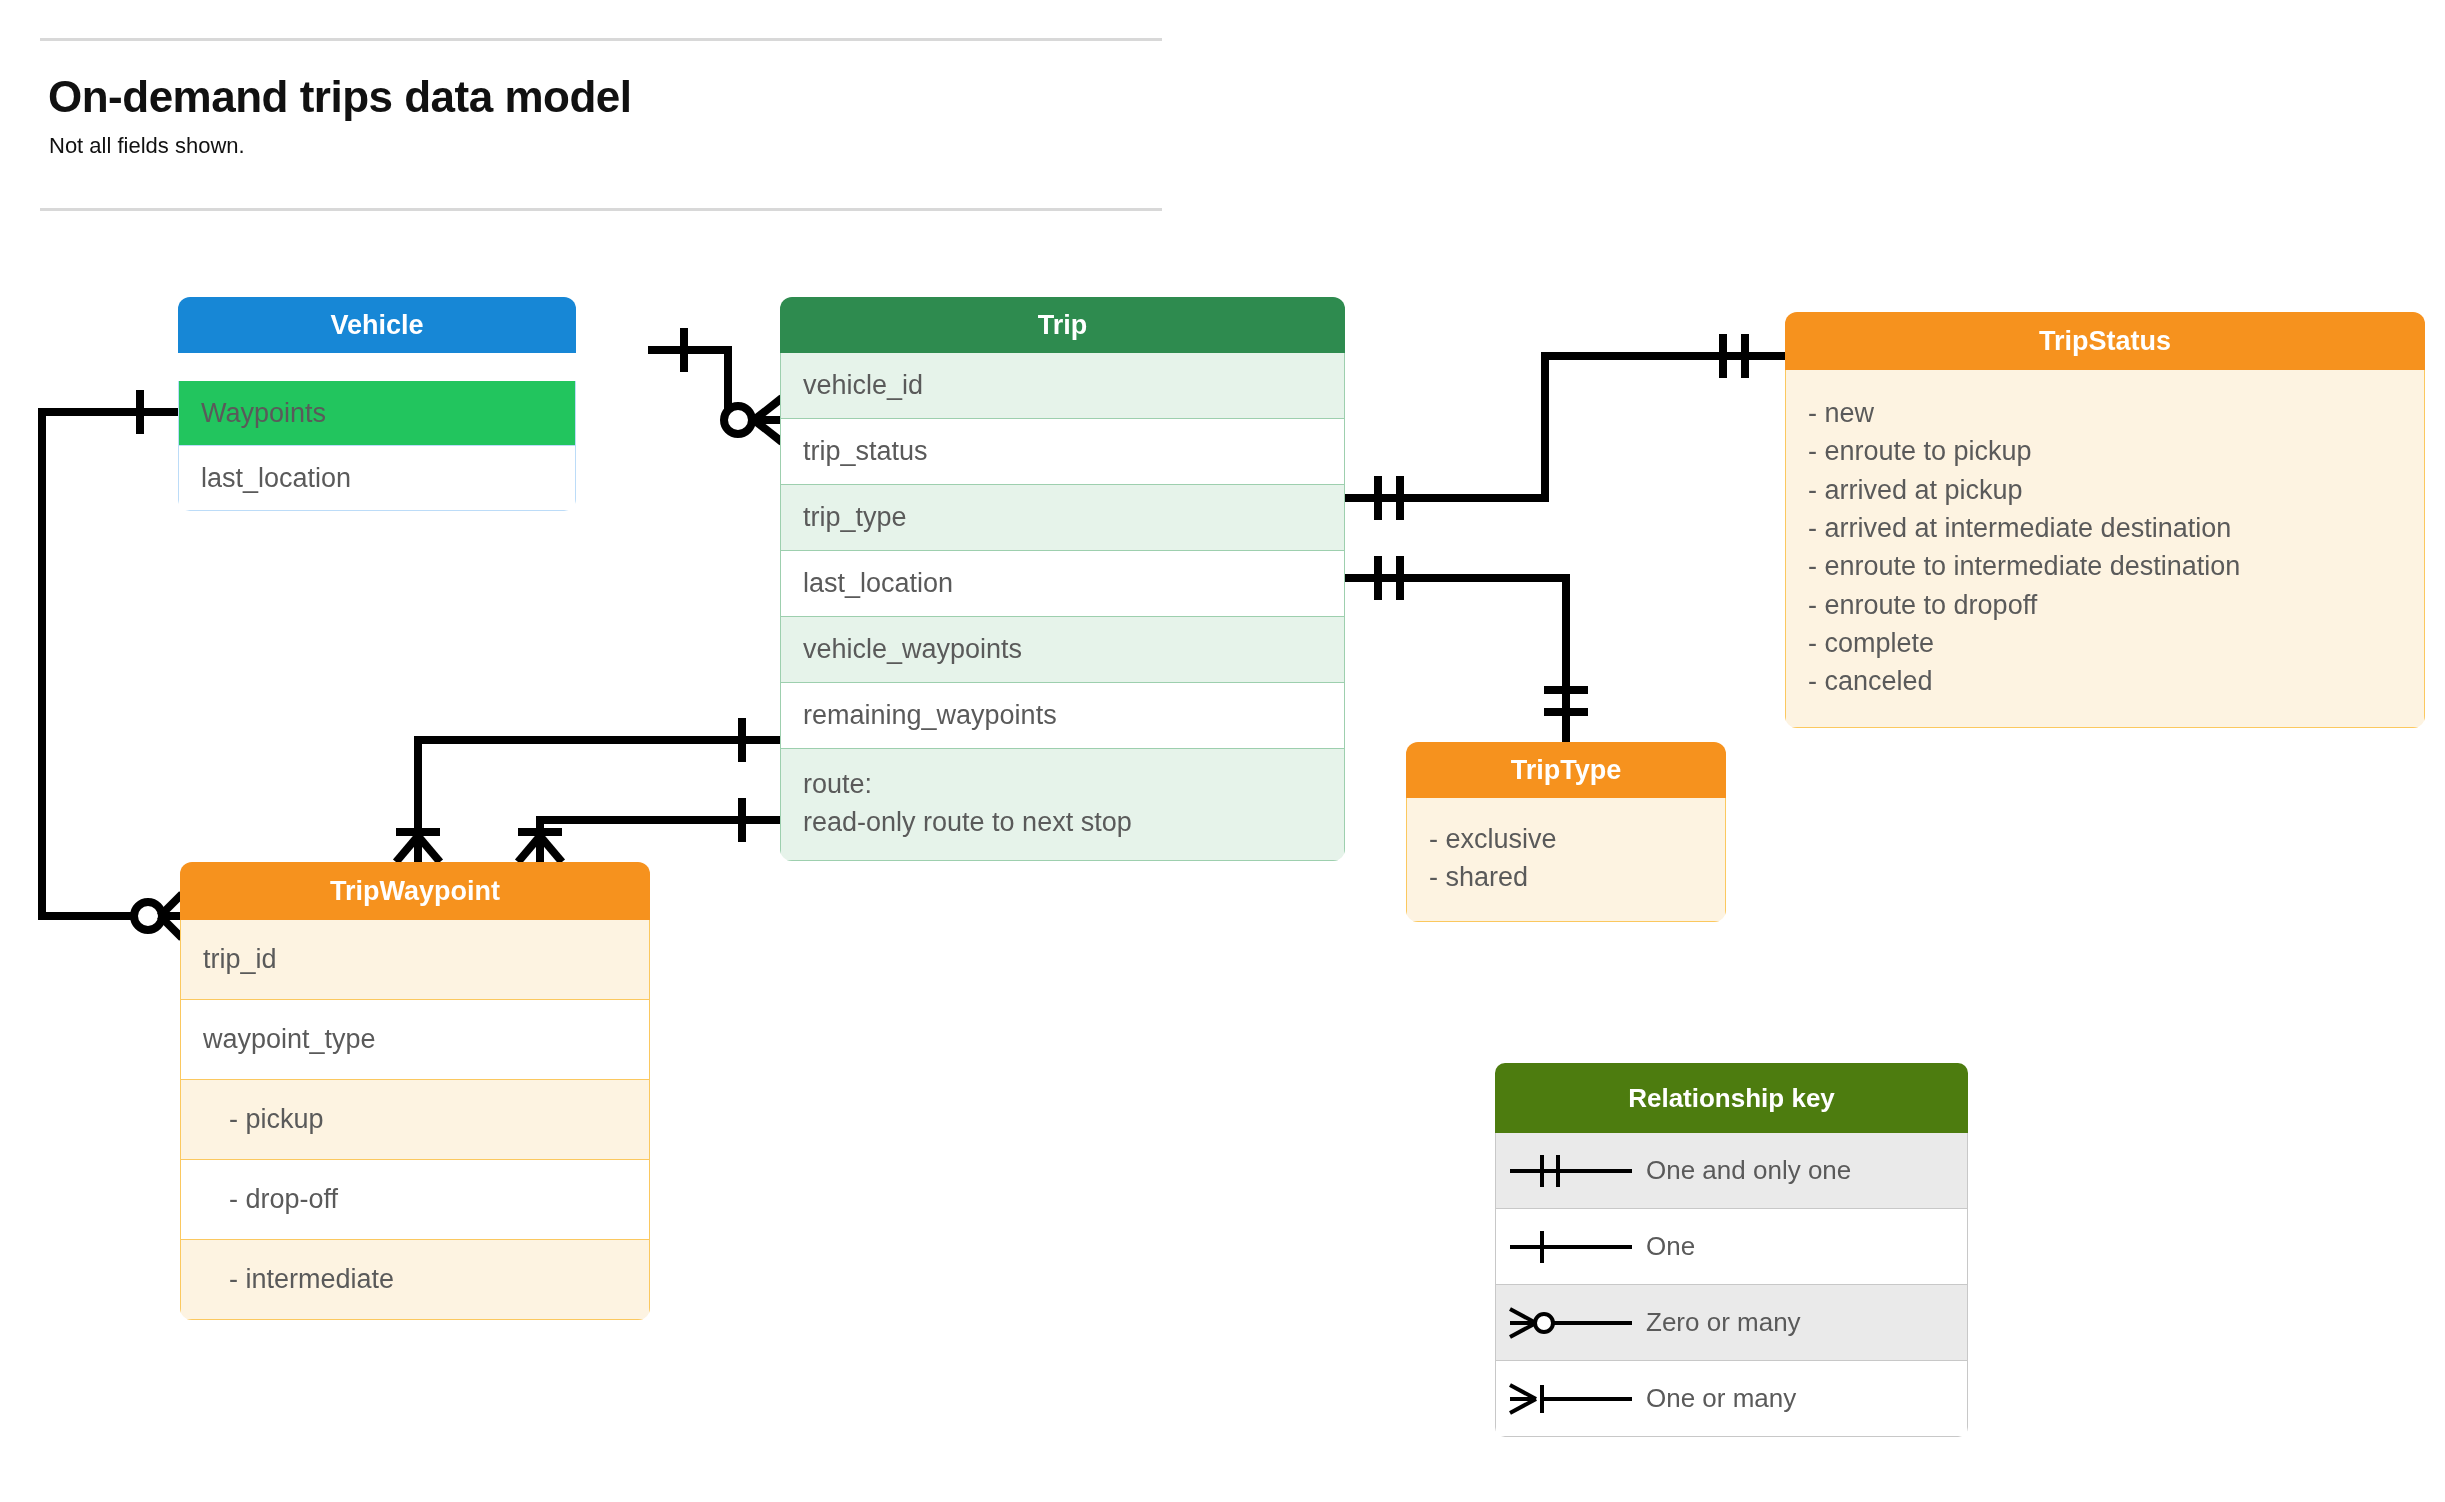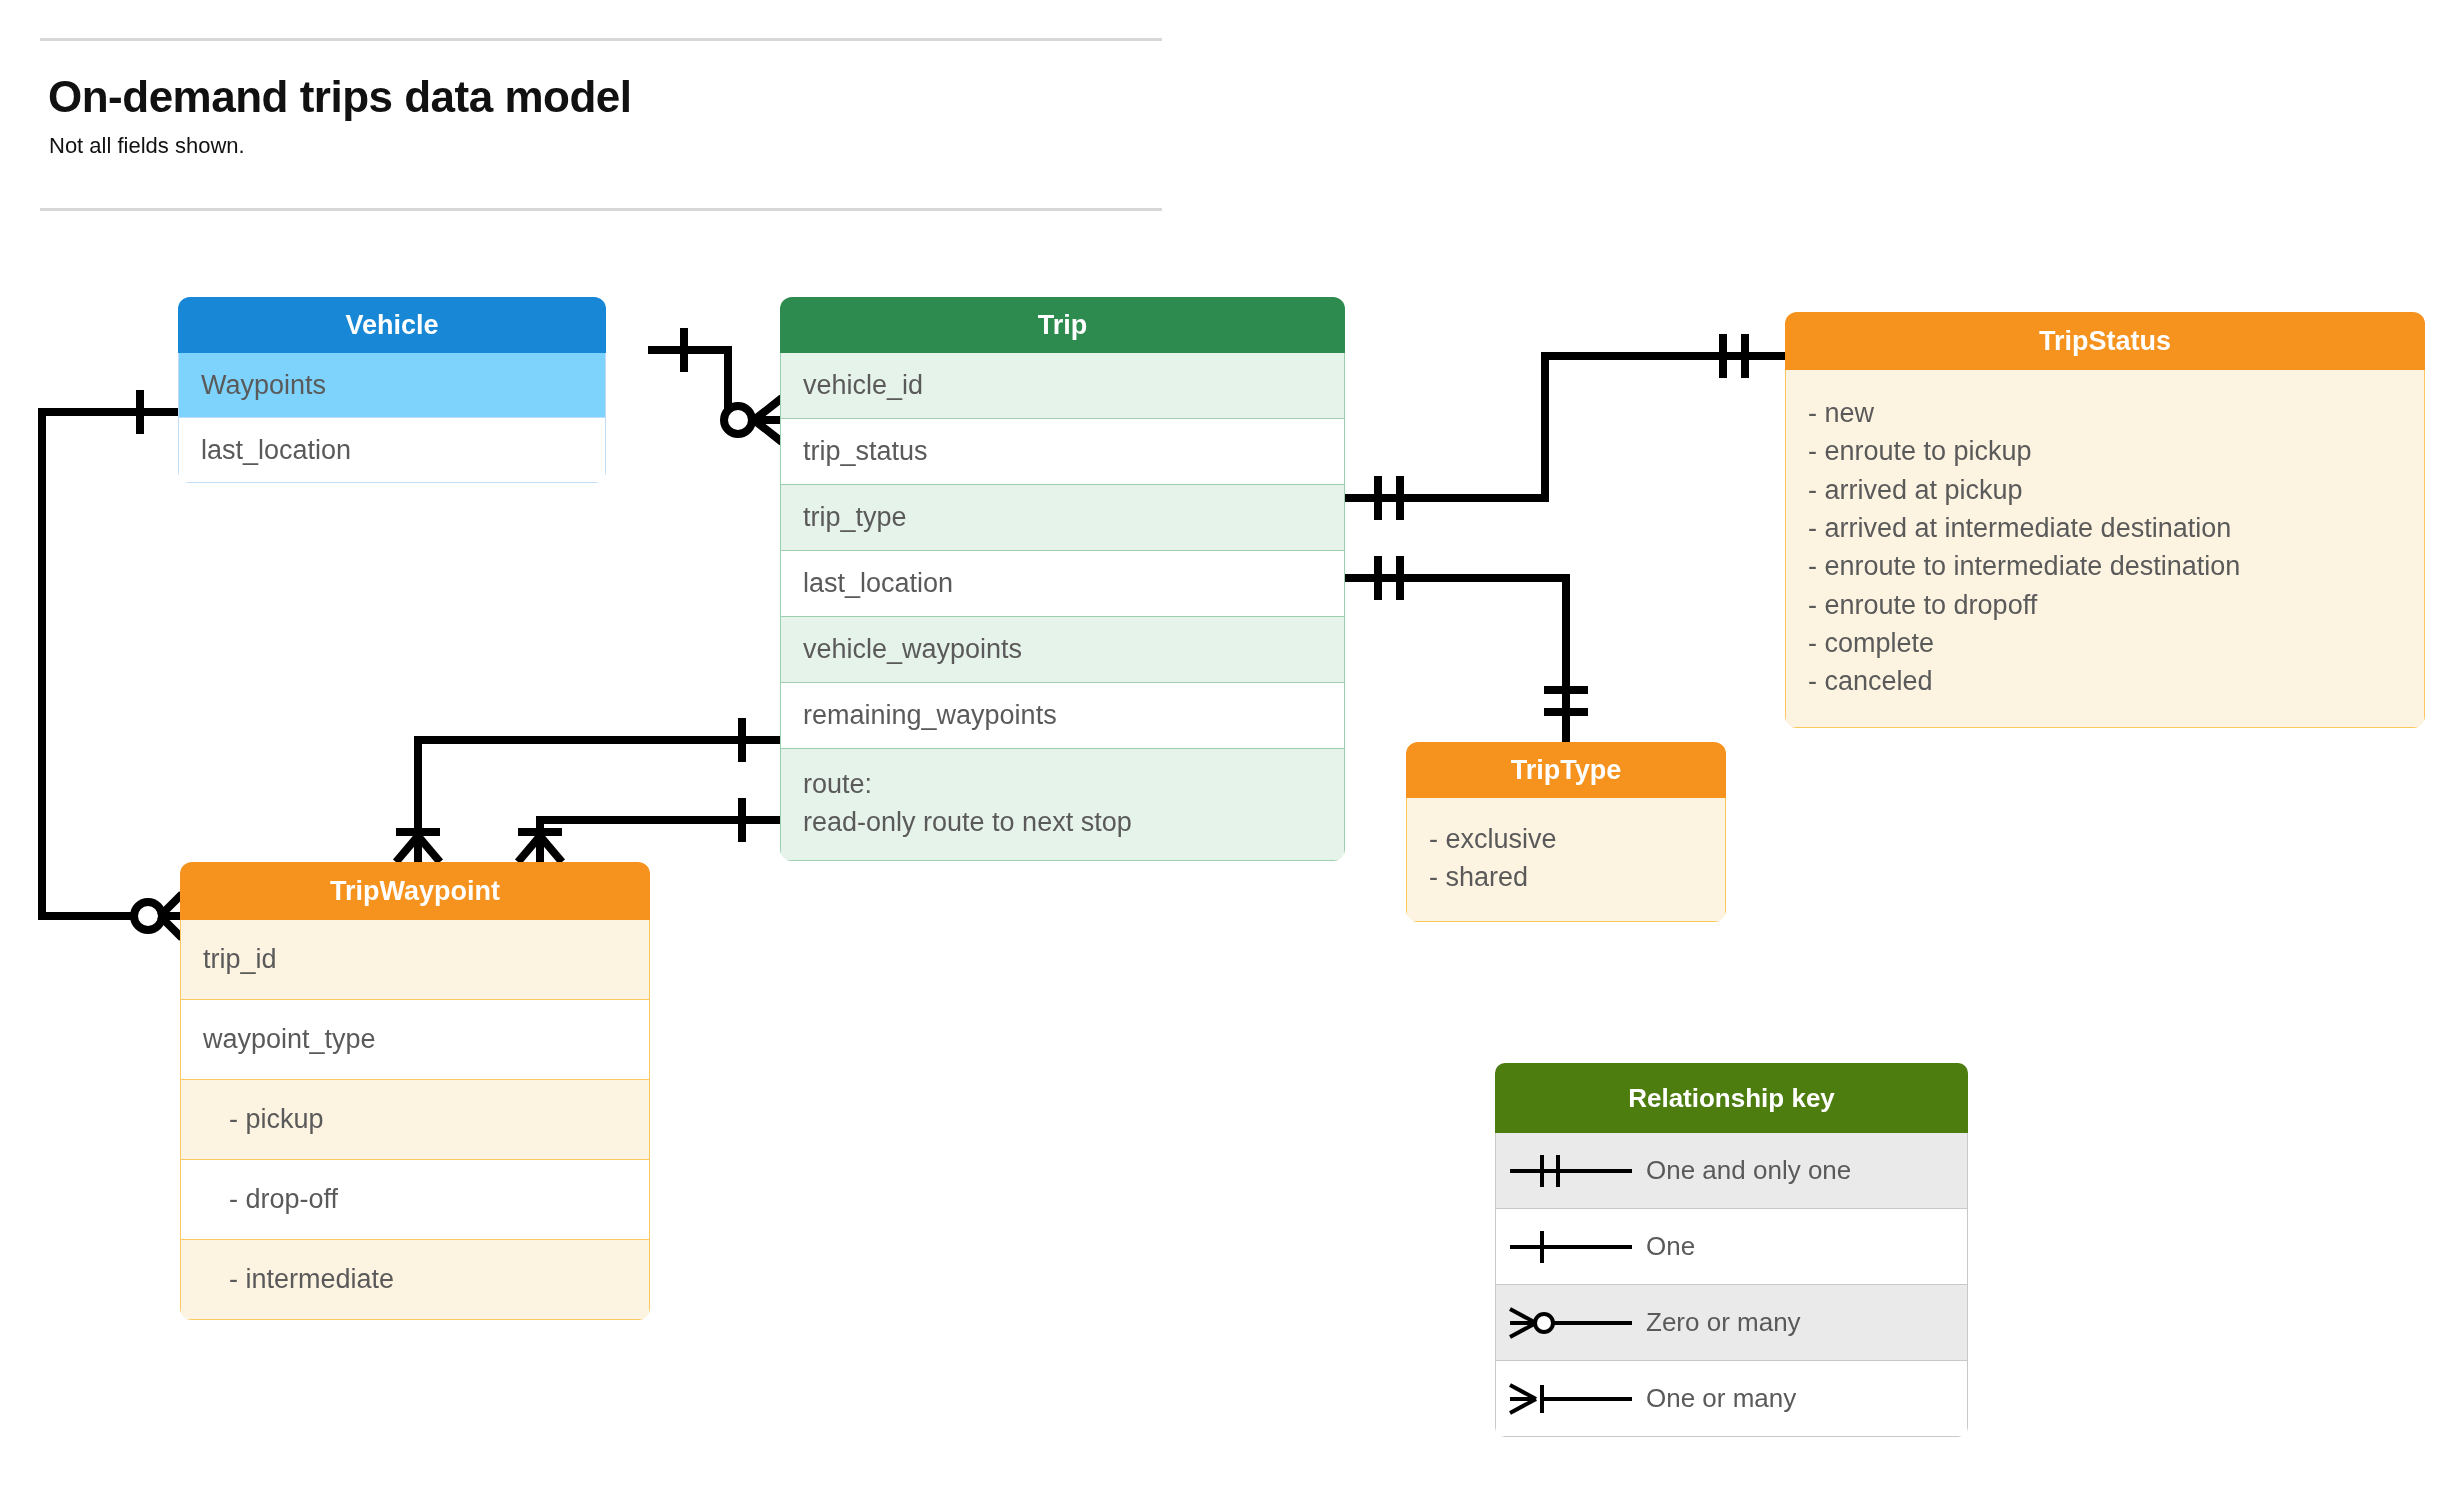--- a/index.html
+++ b/index.html
@@ -77,23 +77,23 @@
   .entity .ebody {
     box-sizing: border-box;
     width: 100%;
     font-size: 27px;
     color: #5a5a5a;
     padding: 16px 22px 18px 22px;
   }
   .entity .ebody div { line-height: 1.42; white-space: nowrap; }
 
   
-  #vehicle { left: 178px; top: 297px; width: 428px; }
+  #vehicle { left: 178px; top: 297px; width: 398px; }
   #vehicle .ehead { background: #1787D6; height: 56px; }
-  #vehicle .erow.r0 { background: #7dd3fc; border: 1px solid #bcdcf8; border-top: none; height: 65px; }
+  #vehicle .erow.r0 { background: #22c55e; border: 1px solid #bcdcf8; border-top: none; height: 65px; margin-top: 28px; }
   #vehicle .erow.r1 { background: #ffffff; border: 1px solid #bcdcf8; border-top: none; height: 65px; }
 
   
   #trip { left: 780px; top: 297px; width: 565px; }
   #trip .ehead { background: #2E8B4F; height: 56px; }
   #trip .erow, #trip .ebody {
     border: 1px solid #9dcfae;
     border-top: none;
   }
   #trip .erow { height: 66px; }

